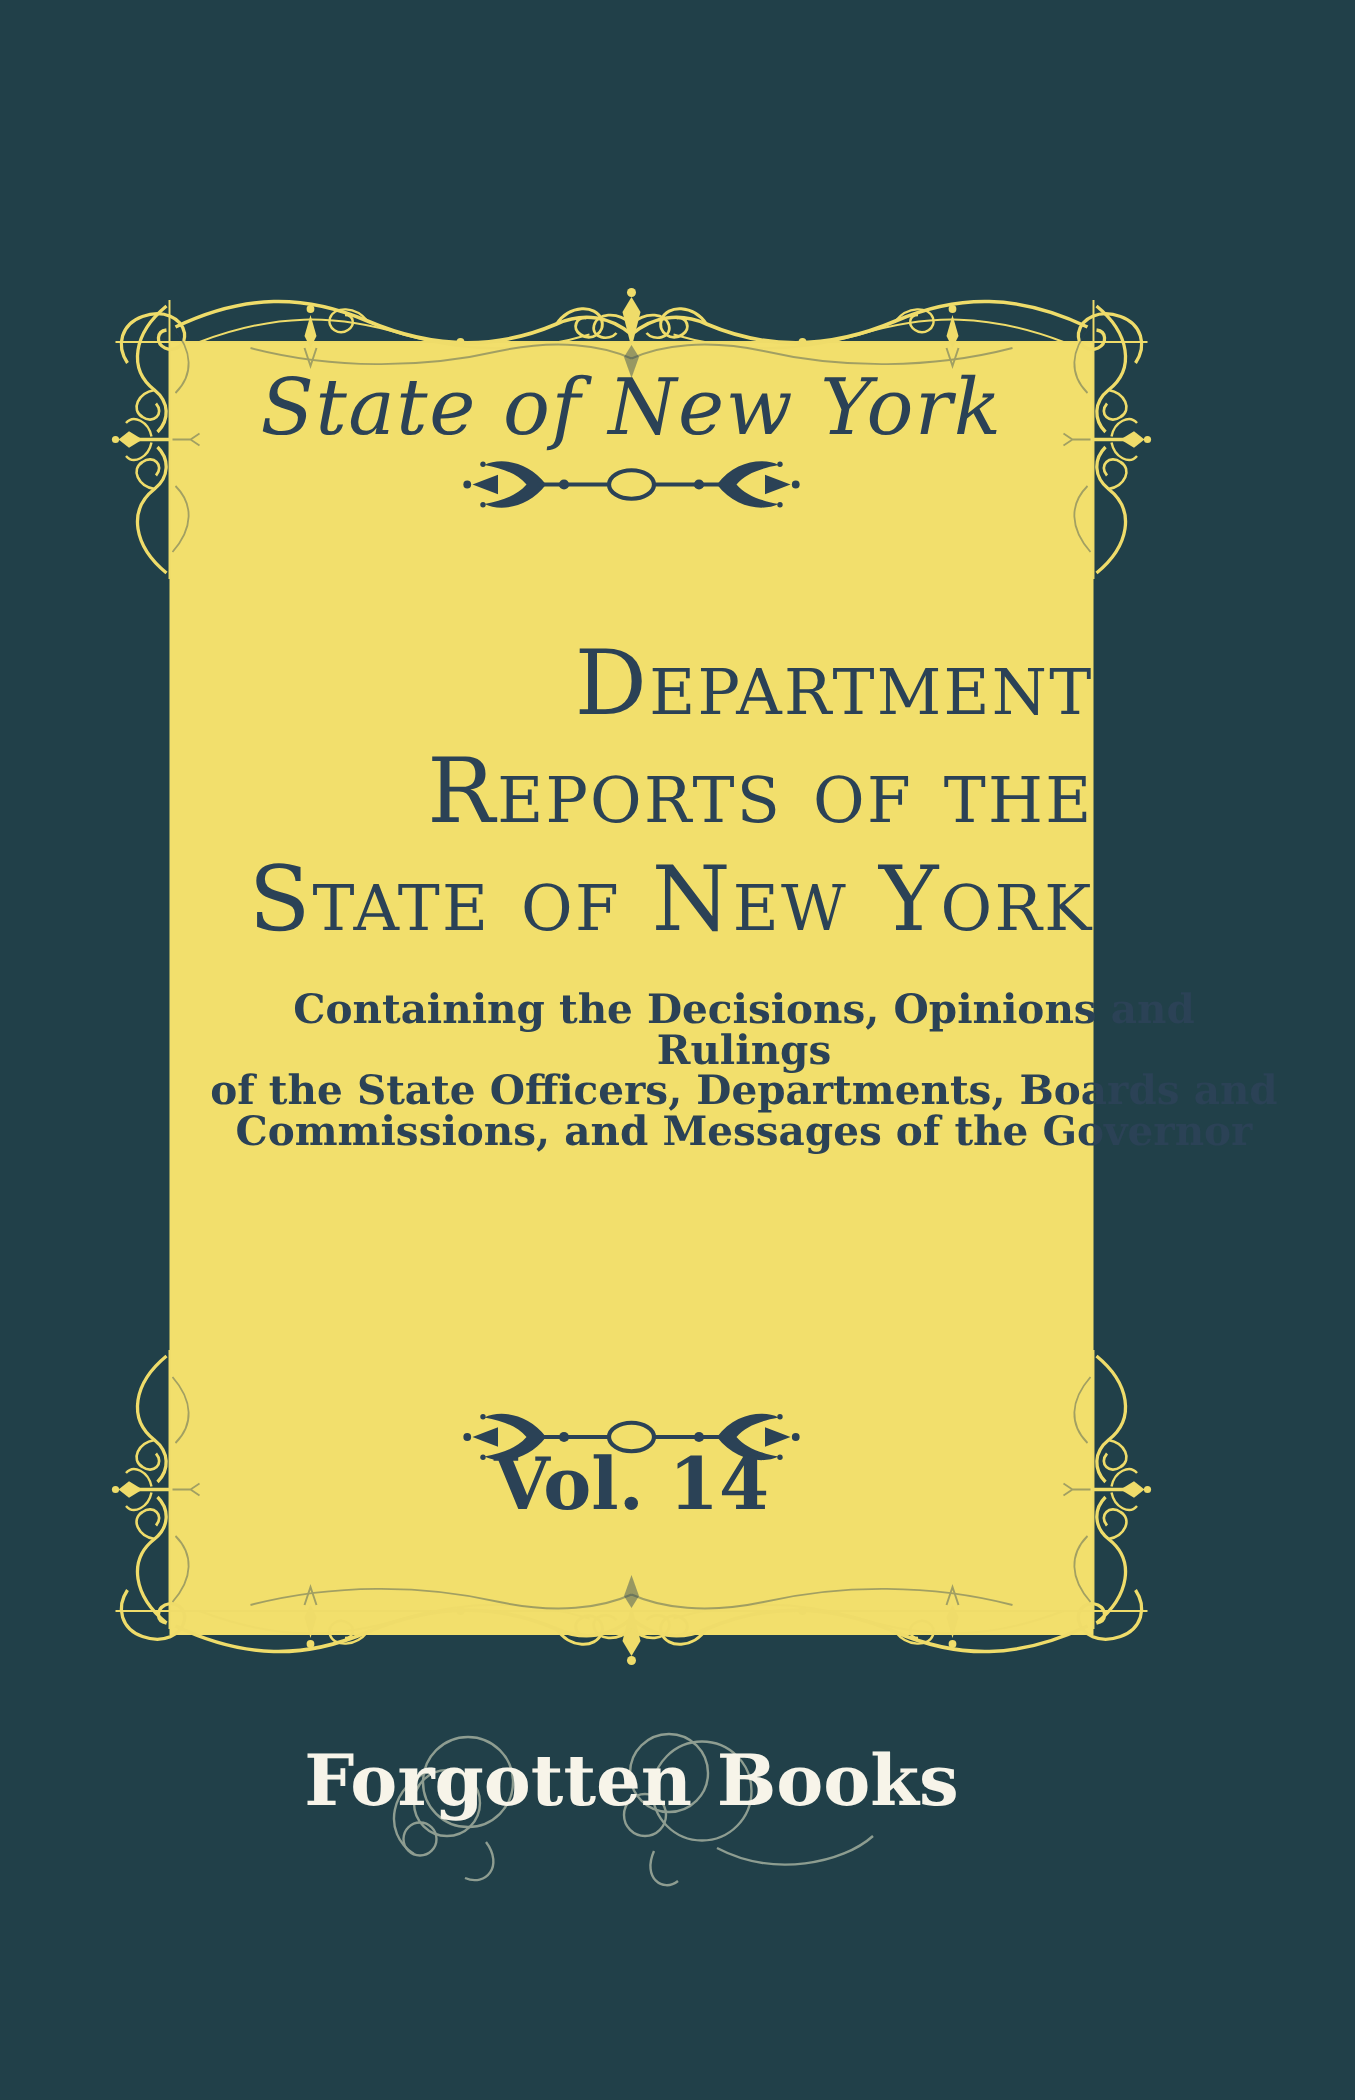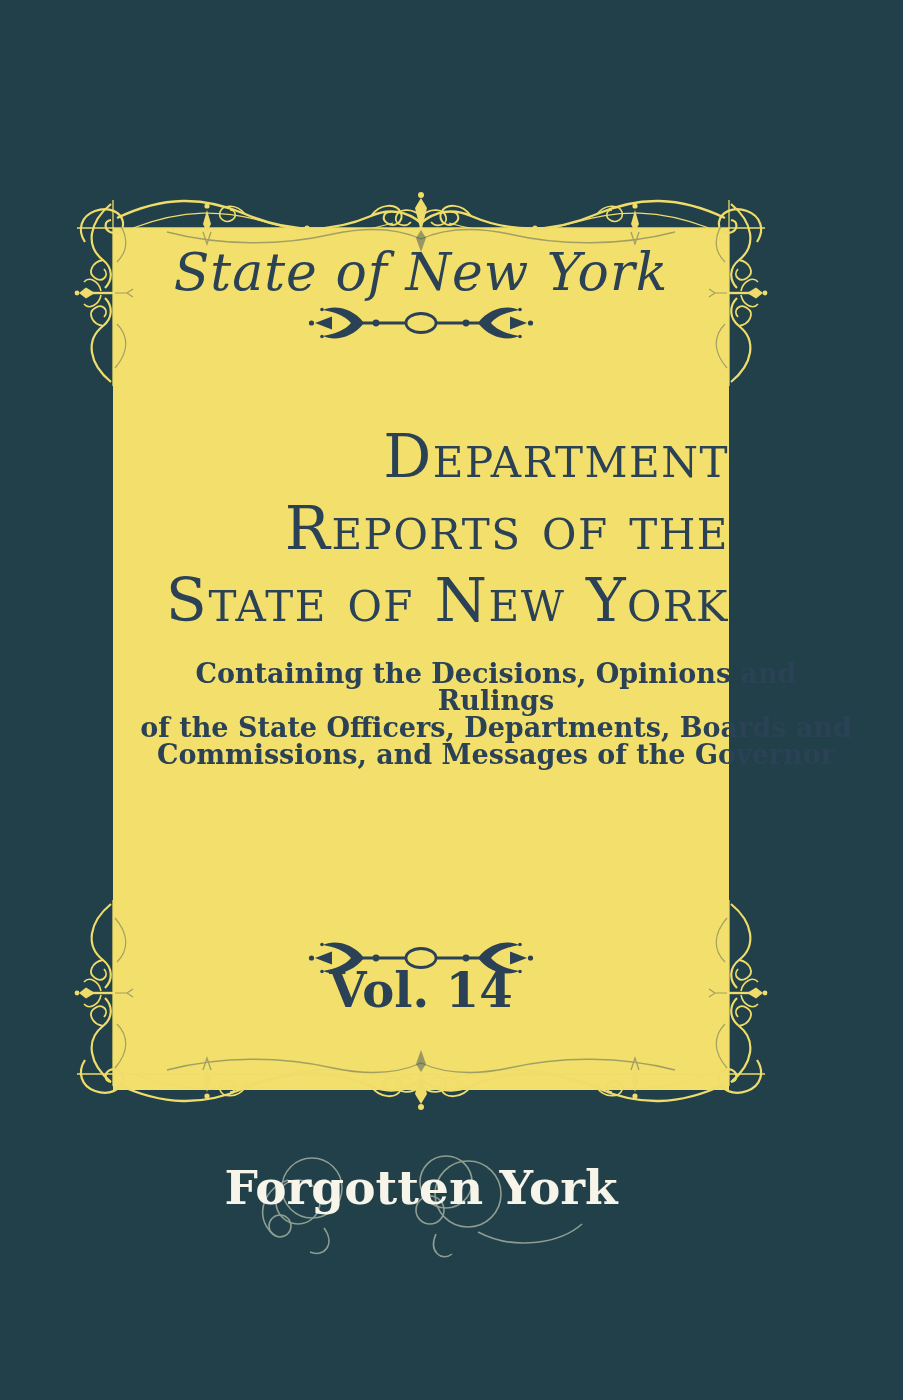--- a/index.html
+++ b/index.html
@@ -196,15 +196,15 @@
 
   <svg class="orn divider2" width="230" height="40" viewBox="0 0 230 40">
       <use href="#arrow-divider"></use>
     </svg>
 
   <div class="volume">Vol. 14</div>
 
   <svg class="orn logo-flourish" width="360" height="120" viewBox="0 0 360 120">
       <use href="#logo-swirls"></use>
     </svg>
-  <div class="logo-text">Forgotten York</div>
+  <div class="logo-text">Forgotten Books</div>
 
 </div>
 
 </body></html>

